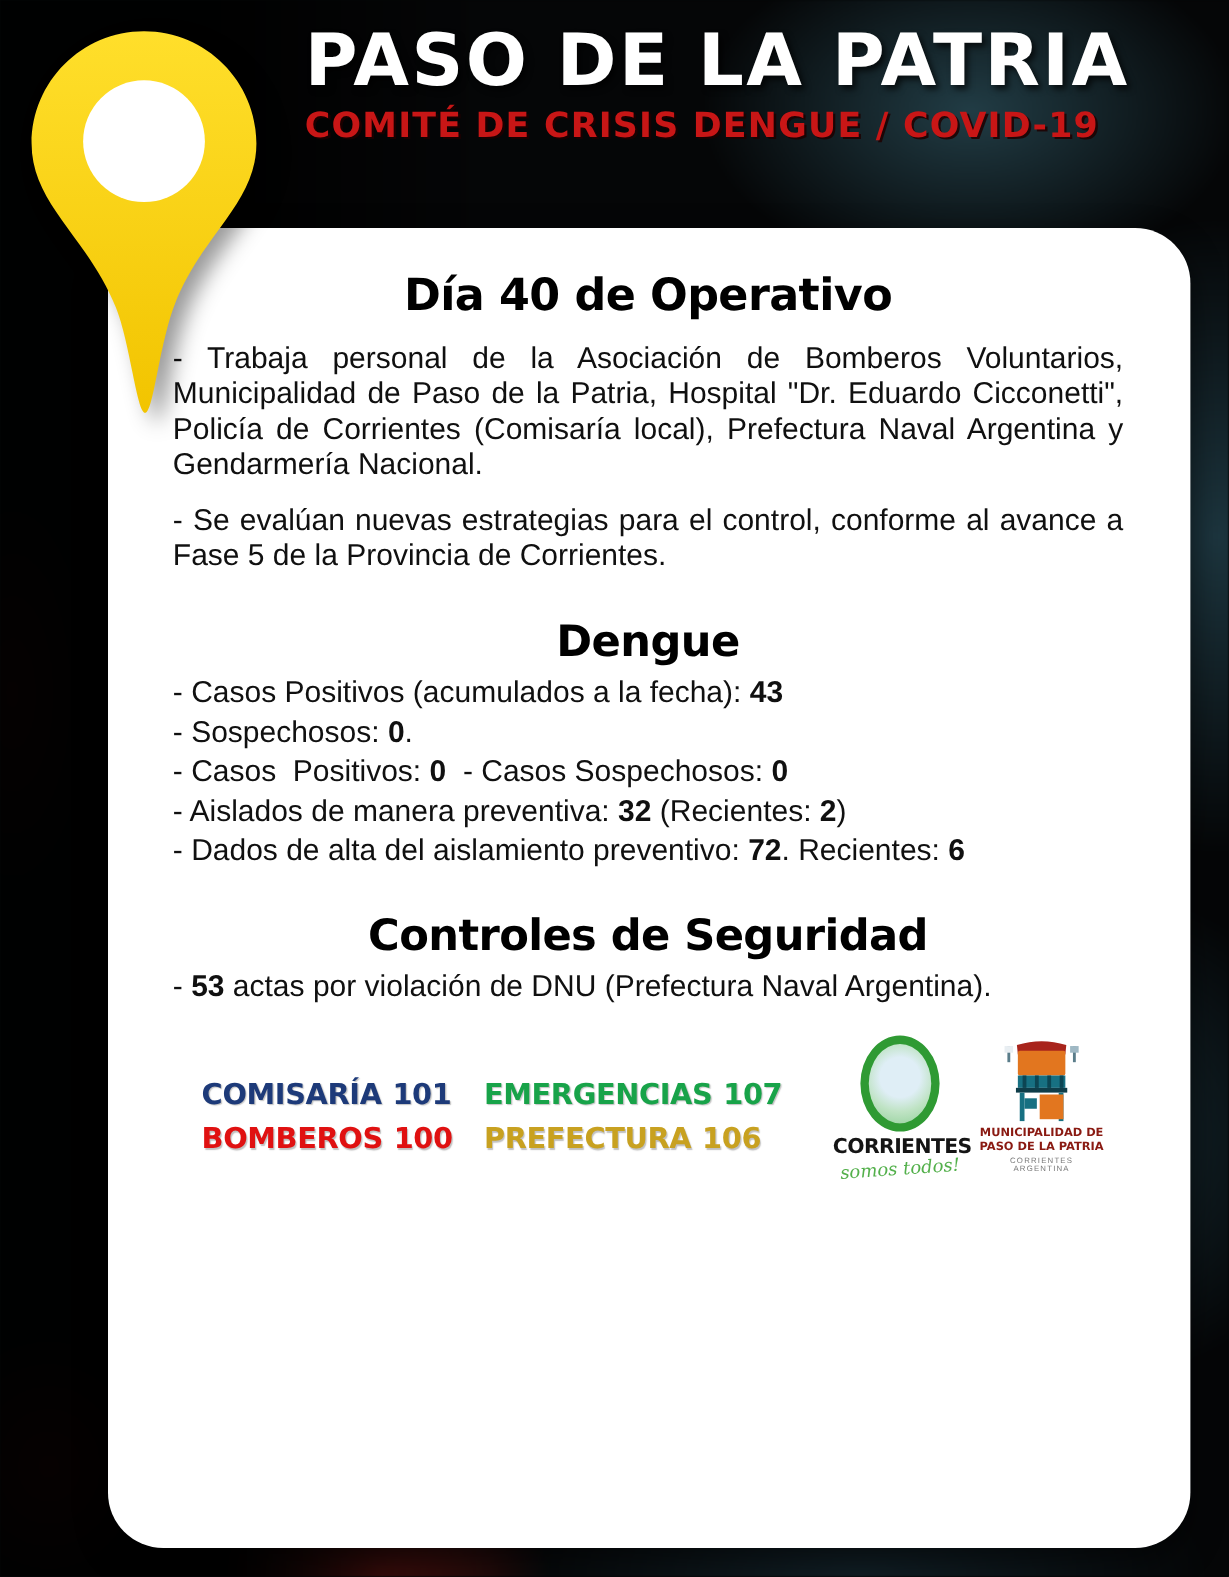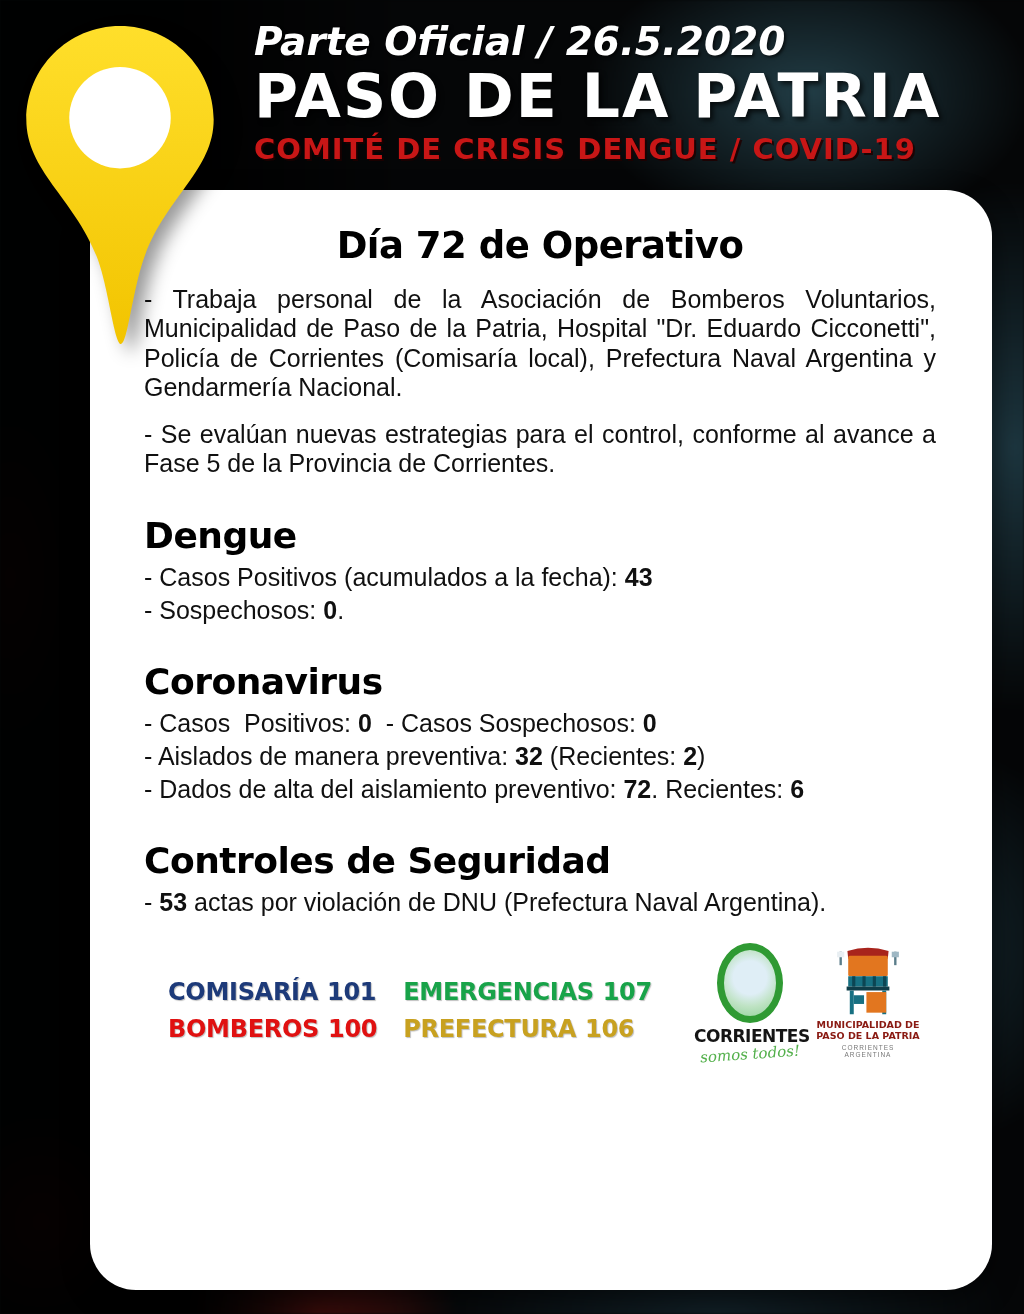--- a/index.html
+++ b/index.html
@@ -39,21 +39,21 @@
 
   
   .card{position:absolute;left:90px;top:190px;width:902px;height:1100px;z-index:2;
         background:#fff;border-radius:46px;box-sizing:border-box;overflow:hidden;
         padding:30px 56px 0 54px;color:#101010;
         box-shadow:0 10px 26px rgba(0,0,0,.5);}
   .card h2{margin:4px 0 18px;text-align:center;font-family:"DejaVu Sans",sans-serif;
            font-weight:800;font-size:37px;letter-spacing:-0.5px;color:#000;}
   .para{margin:0 0 18px;font-size:25px;line-height:1.17;text-align:justify;}
   h3.sec{margin:36px 0 6px;font-family:"DejaVu Sans",sans-serif;font-weight:800;
-         font-size:36px;letter-spacing:-0.5px;color:#000;}
+         font-size:36px;letter-spacing:-0.5px;color:#000;text-align:center;}
   .stat{margin:0 0 3px;font-size:25px;line-height:1.2;white-space:pre-wrap;}
   .stat b{font-weight:bold;}
 
   
   .foot{display:flex;justify-content:space-between;align-items:center;margin-top:26px;}
   .contacts{margin:16px 0 0 24px;display:grid;grid-template-columns:auto auto;
             column-gap:26px;row-gap:9px;font-family:"DejaVu Sans",sans-serif;
             font-weight:800;font-size:24px;letter-spacing:-0.3px;}
   .contact{white-space:nowrap;text-shadow:1px 1px 1px rgba(0,0,0,.25);}
   .c-num{margin-left:9px;}
@@ -85,36 +85,34 @@
       <linearGradient id="pg" x1="0" y1="0" x2="0" y2="1">
         <stop offset="0" stop-color="#ffdf2b"></stop>
         <stop offset="1" stop-color="#f2c400"></stop>
       </linearGradient>
     </defs>
     <path d="M100 2 C47 2 4 45 4 98 C4 150 52 178 76 238 C88 268 94 328 101 328 C108 328 113 270 126 236 C149 176 196 149 196 98 C196 45 153 2 100 2 Z" fill="url(#pg)"></path>
     <circle cx="100" cy="96" r="52" fill="#ffffff"></circle>
   </svg>
 
   <header class="hdr">
-    <div class="pretitle">Parte Oficial / 26.5.2020</div>
     <h1 class="title">PASO DE LA PATRIA</h1>
     <div class="subtitle" style="color: rgb(200, 22, 22);">COMITÉ DE CRISIS DENGUE / COVID-19</div>
   </header>
 
   <main class="card">
-    <h2>Día 72 de Operativo</h2>
+    <h2>Día 40 de Operativo</h2>
 
     <p class="para">- Trabaja personal de la Asociación de Bomberos Voluntarios, Municipalidad de Paso de la Patria, Hospital "Dr. Eduardo Cicconetti", Policía de Corrientes (Comisaría local), Prefectura Naval Argentina y Gendarmería Nacional.</p>
     <p class="para">- Se evalúan nuevas estrategias para el control, conforme al avance a Fase 5 de la Provincia de Corrientes.</p>
 
     <h3 class="sec">Dengue</h3>
     <p class="stat"><span>- Casos Positivos (acumulados a la fecha): </span><b>43</b></p>
     <p class="stat"><span>- Sospechosos: </span><b>0</b><span>.</span></p>
 
-    <h3 class="sec">Coronavirus</h3>
     <p class="stat"><span>- Casos  Positivos: </span><b>0</b><span>  - Casos Sospechosos: </span><b>0</b></p>
     <p class="stat"><span>- Aislados de manera preventiva: </span><b>32</b><span> (Recientes: </span><b>2</b><span>)</span></p>
     <p class="stat"><span>- Dados de alta del aislamiento preventivo: </span><b>72</b><span>. Recientes: </span><b>6</b></p>
 
     <h3 class="sec">Controles de Seguridad</h3>
     <p class="stat"><span>- </span><b>53</b><span> actas por violación de DNU (Prefectura Naval Argentina).</span></p>
 
     <footer class="foot">
       <div class="contacts">
         <div class="contact" style="color: rgb(29, 58, 121);"><span class="c-label">COMISARÍA</span><span class="c-num">101</span></div>

